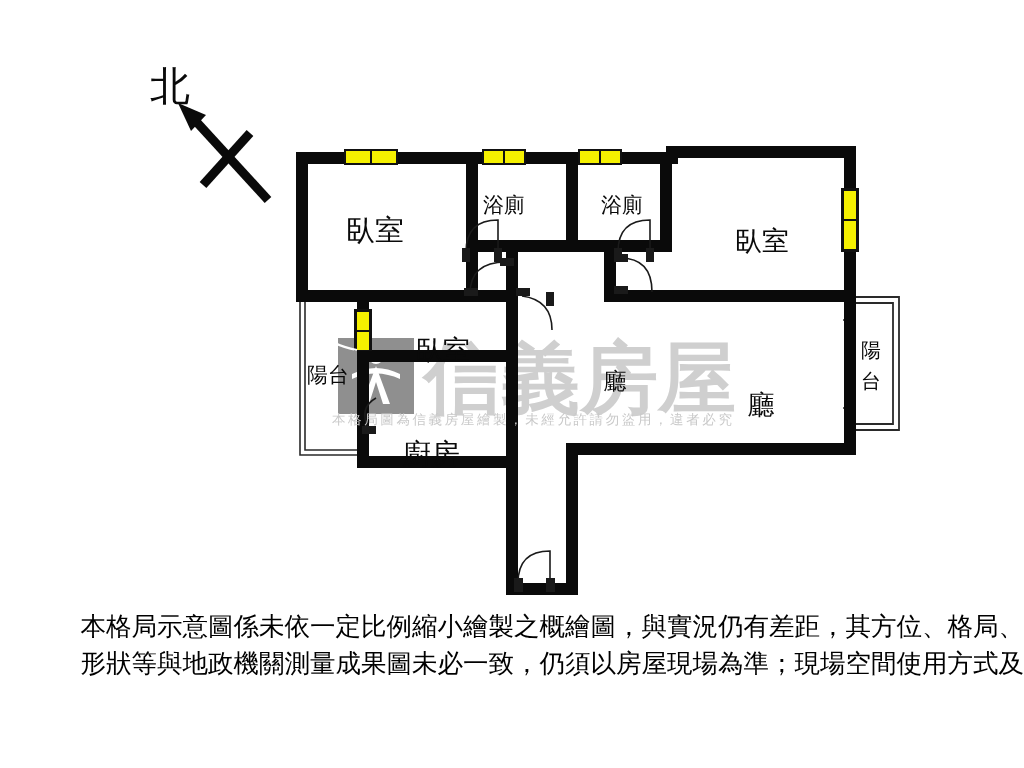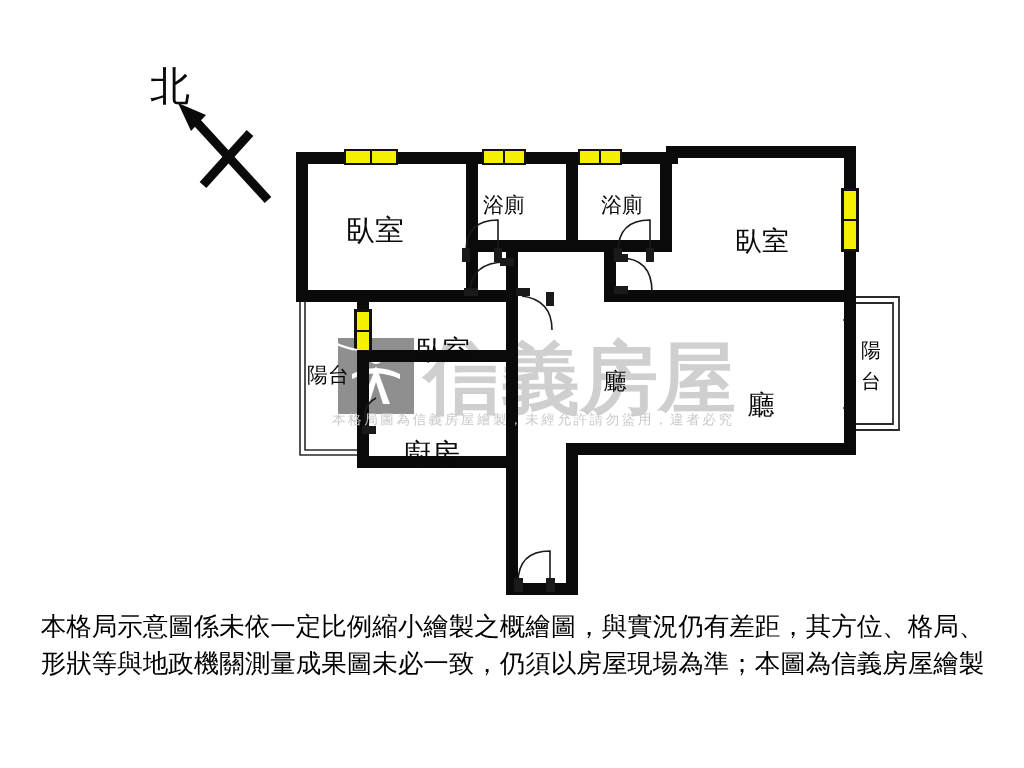--- a/index.html
+++ b/index.html
@@ -15,21 +15,21 @@
 
   .disclaimer {
     position:absolute;
     left:0; top:608px;
     width:1024px;
     font-family:"Liberation Serif","DejaVu Serif",serif;
     font-size:25.5px;
     line-height:37px;
     color:#000;
     letter-spacing:0px;
-    text-align:center;
+    text-align:right;
     padding-left:1px;
   }
   .disclaimer div { white-space:nowrap; }
 
   .wm-text {
     position:absolute;
     left:332px; top:411px;
     font-size:13.5px;
     color:#c9c9c9;
     letter-spacing:2.6px;
@@ -231,16 +231,16 @@
       <text x="871" y="357" font-size="20" text-anchor="middle">陽</text>
       <text x="871" y="388" font-size="20" text-anchor="middle">台</text>
     </g>
 
   </svg>
 
   <div class="wm-text">本格局圖為信義房屋繪製，未經允許請勿盜用，違者必究</div>
 
   <div class="disclaimer">
     <div>本格局示意圖係未依一定比例縮小繪製之概繪圖，與實況仍有差距，其方位、格局、</div>
-    <div>形狀等與地政機關測量成果圖未必一致，仍須以房屋現場為準；本圖為信義房屋繪製</div>
+    <div>形狀等與地政機關測量成果圖未必一致，仍須以房屋現場為準；現場空間使用方式及</div>
   </div>
 
 </div>
 
 </body></html>

